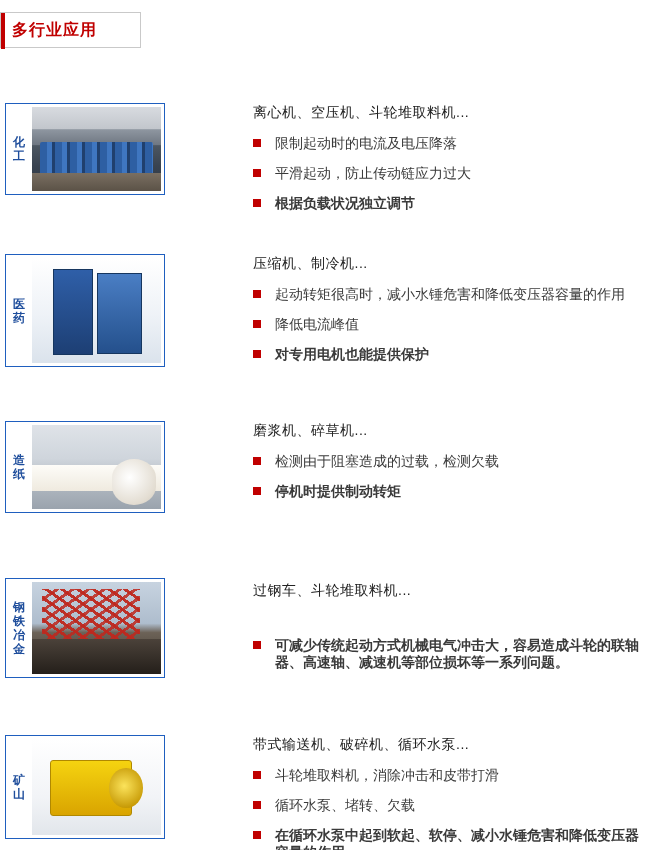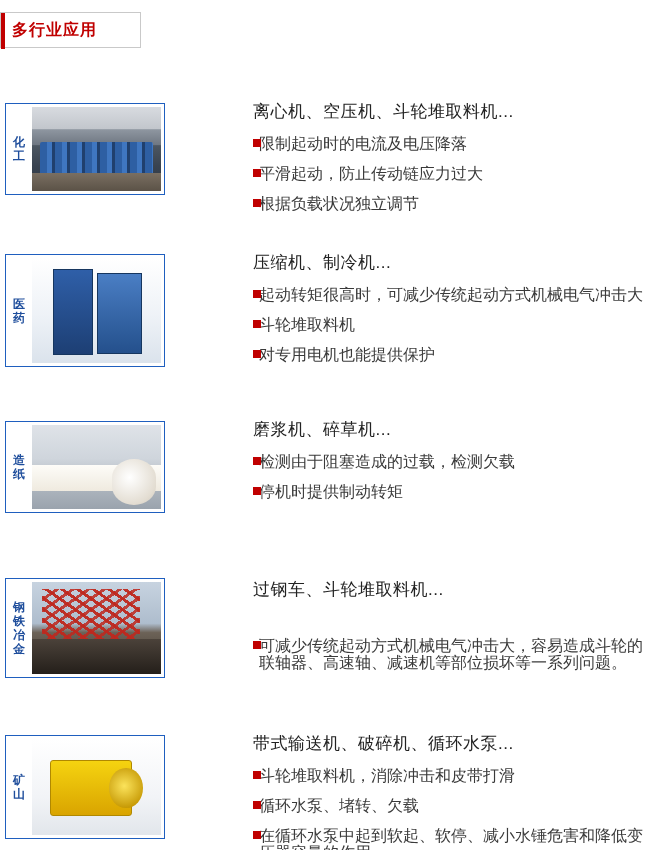--- a/index.html
+++ b/index.html
@@ -178,41 +178,41 @@
     border-radius: 50%;
   }
 
   .content {
     position: absolute;
     left: 253px;
     top: 0;
     width: 390px;
   }
   .content-title {
-    font-size: 17px;
+    font-size: 14px;
     color: #222;
     line-height: 18px;
     margin: 0 0 14px 0;
     font-weight: normal;
     letter-spacing: 0.5px;
   }
   .bullets {
     list-style: none;
     margin: 0;
     padding: 0;
   }
   .bullet {
     position: relative;
-    padding-left: 6px;
+    padding-left: 22px;
     margin-bottom: 13px;
-    font-size: 16px;
+    font-size: 14px;
     line-height: 17px;
     color: #3a3a3a;
   }
-  .bullet:last-child { margin-bottom: 0; }
+  .bullet:last-child { margin-bottom: 0; font-weight: bold; }
   .bullet-marker {
     position: absolute;
     left: 0;
     top: 4px;
     width: 8px;
     height: 8px;
     background: #c00000;
     display: block;
   }
 </style>
@@ -259,25 +259,25 @@
       <span>医</span>
       <span>药</span>
     </div>
     <div class="thumb-img img-compressor"></div>
   </div>
   <div class="content">
     <p class="content-title">压缩机、制冷机...</p>
     <ul class="bullets">
       <li class="bullet">
         <span class="bullet-marker"></span>
-        <span>起动转矩很高时，可减少传统起动方式机械电气冲击大</span>
-      </li>
-      <li class="bullet">
-        <span class="bullet-marker"></span>
-        <span>斗轮堆取料机</span>
+        <span>起动转矩很高时，减小水锤危害和降低变压器容量的作用</span>
+      </li>
+      <li class="bullet">
+        <span class="bullet-marker"></span>
+        <span>降低电流峰值</span>
       </li>
       <li class="bullet">
         <span class="bullet-marker"></span>
         <span>对专用电机也能提供保护</span>
       </li>
     </ul>
   </div>
 </div>
 
 <div class="row" style="top:421px;">

